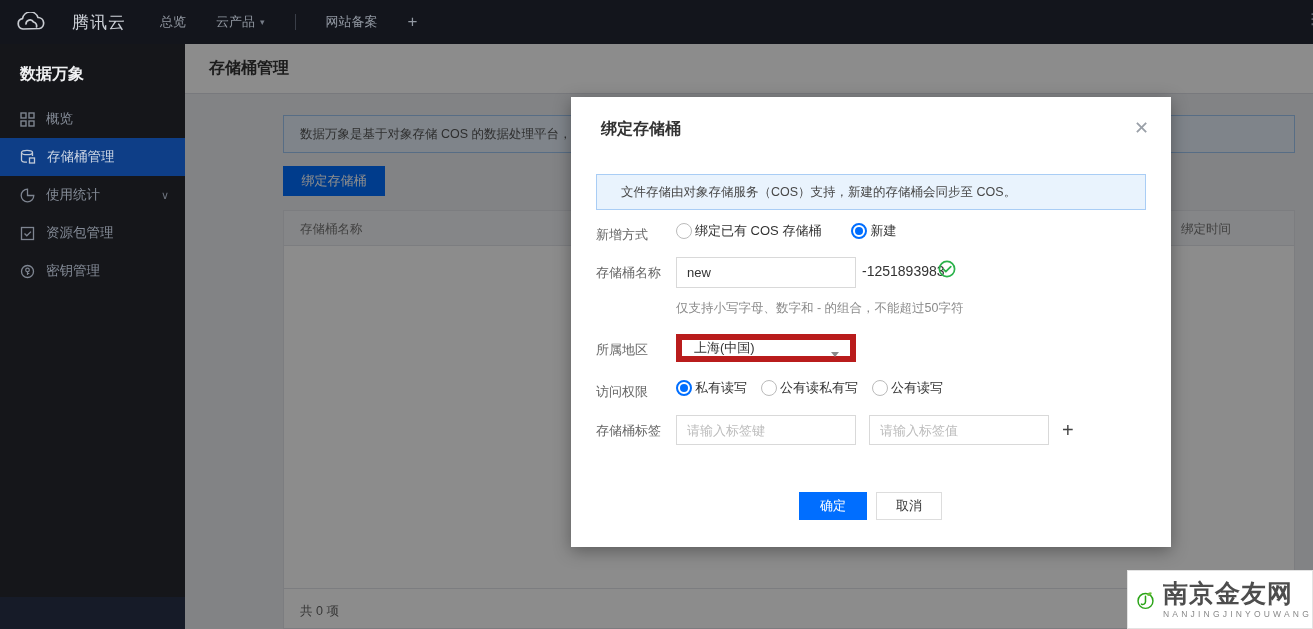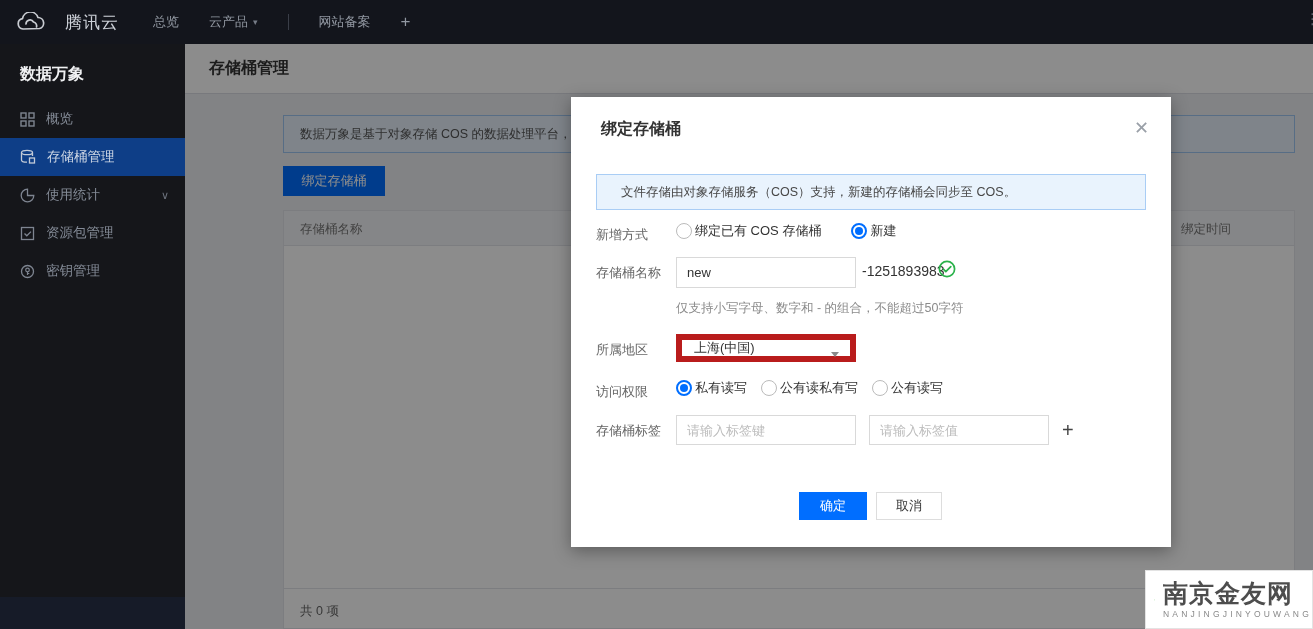--- a/index.html
+++ b/index.html
@@ -3,21 +3,21 @@
 <meta charset="utf-8">
 <style>
   * { margin:0; padding:0; box-sizing:border-box; }
   html,body { width:1313px; height:629px; overflow:hidden; background:#fff;
     font-family:"Liberation Sans","DejaVu Sans",sans-serif; }
   .stage { position:relative; width:1313px; height:629px; overflow:hidden; }
 
   
   .topbar { position:absolute; left:0; top:0; width:100%; height:44px; background:#13151c;
     display:flex; align-items:center; z-index:60; }
-  .brand { display:flex; align-items:center; gap:19px; padding:0 34px 0 16px; cursor:pointer; }
+  .brand { display:flex; align-items:center; gap:26px; padding:0 34px 0 16px; cursor:pointer; }
   .brand-text { color:#cdd1d8; font-size:17px; letter-spacing:1px; }
   .topnav { display:flex; align-items:center; gap:30px; font-size:13px; color:#9298a2; }
   .topnav .nav-item { cursor:pointer; display:flex; align-items:center; gap:5px; }
   .topnav .tiny-caret { font-size:9px; color:#767c87; }
   .topnav .vdiv { width:1px; height:16px; background:#3a3e48; }
   .topnav .plus { font-size:17px; color:#9298a2; }
   .top-partial { position:absolute; right:-4px; top:10px; width:12px; height:20px; color:#5c616b;
     font-size:15px; overflow:hidden; }
 
   
@@ -88,21 +88,21 @@
   .tag-gap { width:13px; }
   .add-tag { margin-left:13px; font-size:20px; color:#444; background:none; border:none; cursor:pointer;
     line-height:1; }
   .m-footer { position:absolute; left:0; top:395px; width:100%; }
   .btn-ok { position:absolute; left:228px; width:68px; height:28px; background:#006eff; color:#fff;
     font-size:13px; border:none; cursor:pointer; }
   .btn-cancel { position:absolute; left:305px; width:66px; height:28px; background:#fff; color:#333;
     font-size:13px; border:1px solid #ddd; cursor:pointer; }
 
   
-  .watermark { position:absolute; right:0; bottom:0; width:168px; height:59px; background:#fff;
+  .watermark { position:absolute; right:0; bottom:0; width:186px; height:59px; background:#fff;
     border:1px solid #e3e3e3; z-index:200; display:flex; align-items:center; padding-left:8px; }
   .wm-texts { margin-left:8px; }
   .wm-title { font-size:25px; font-weight:bold; color:#4d4d4d; letter-spacing:1px; line-height:1.1;
     font-family:"Liberation Serif","DejaVu Serif",serif; }
   .wm-sub { font-size:8.5px; color:#8a8a8a; letter-spacing:3.2px; margin-top:2px; }
 </style>
 </head>
 <body>
 
 <div class="stage">

